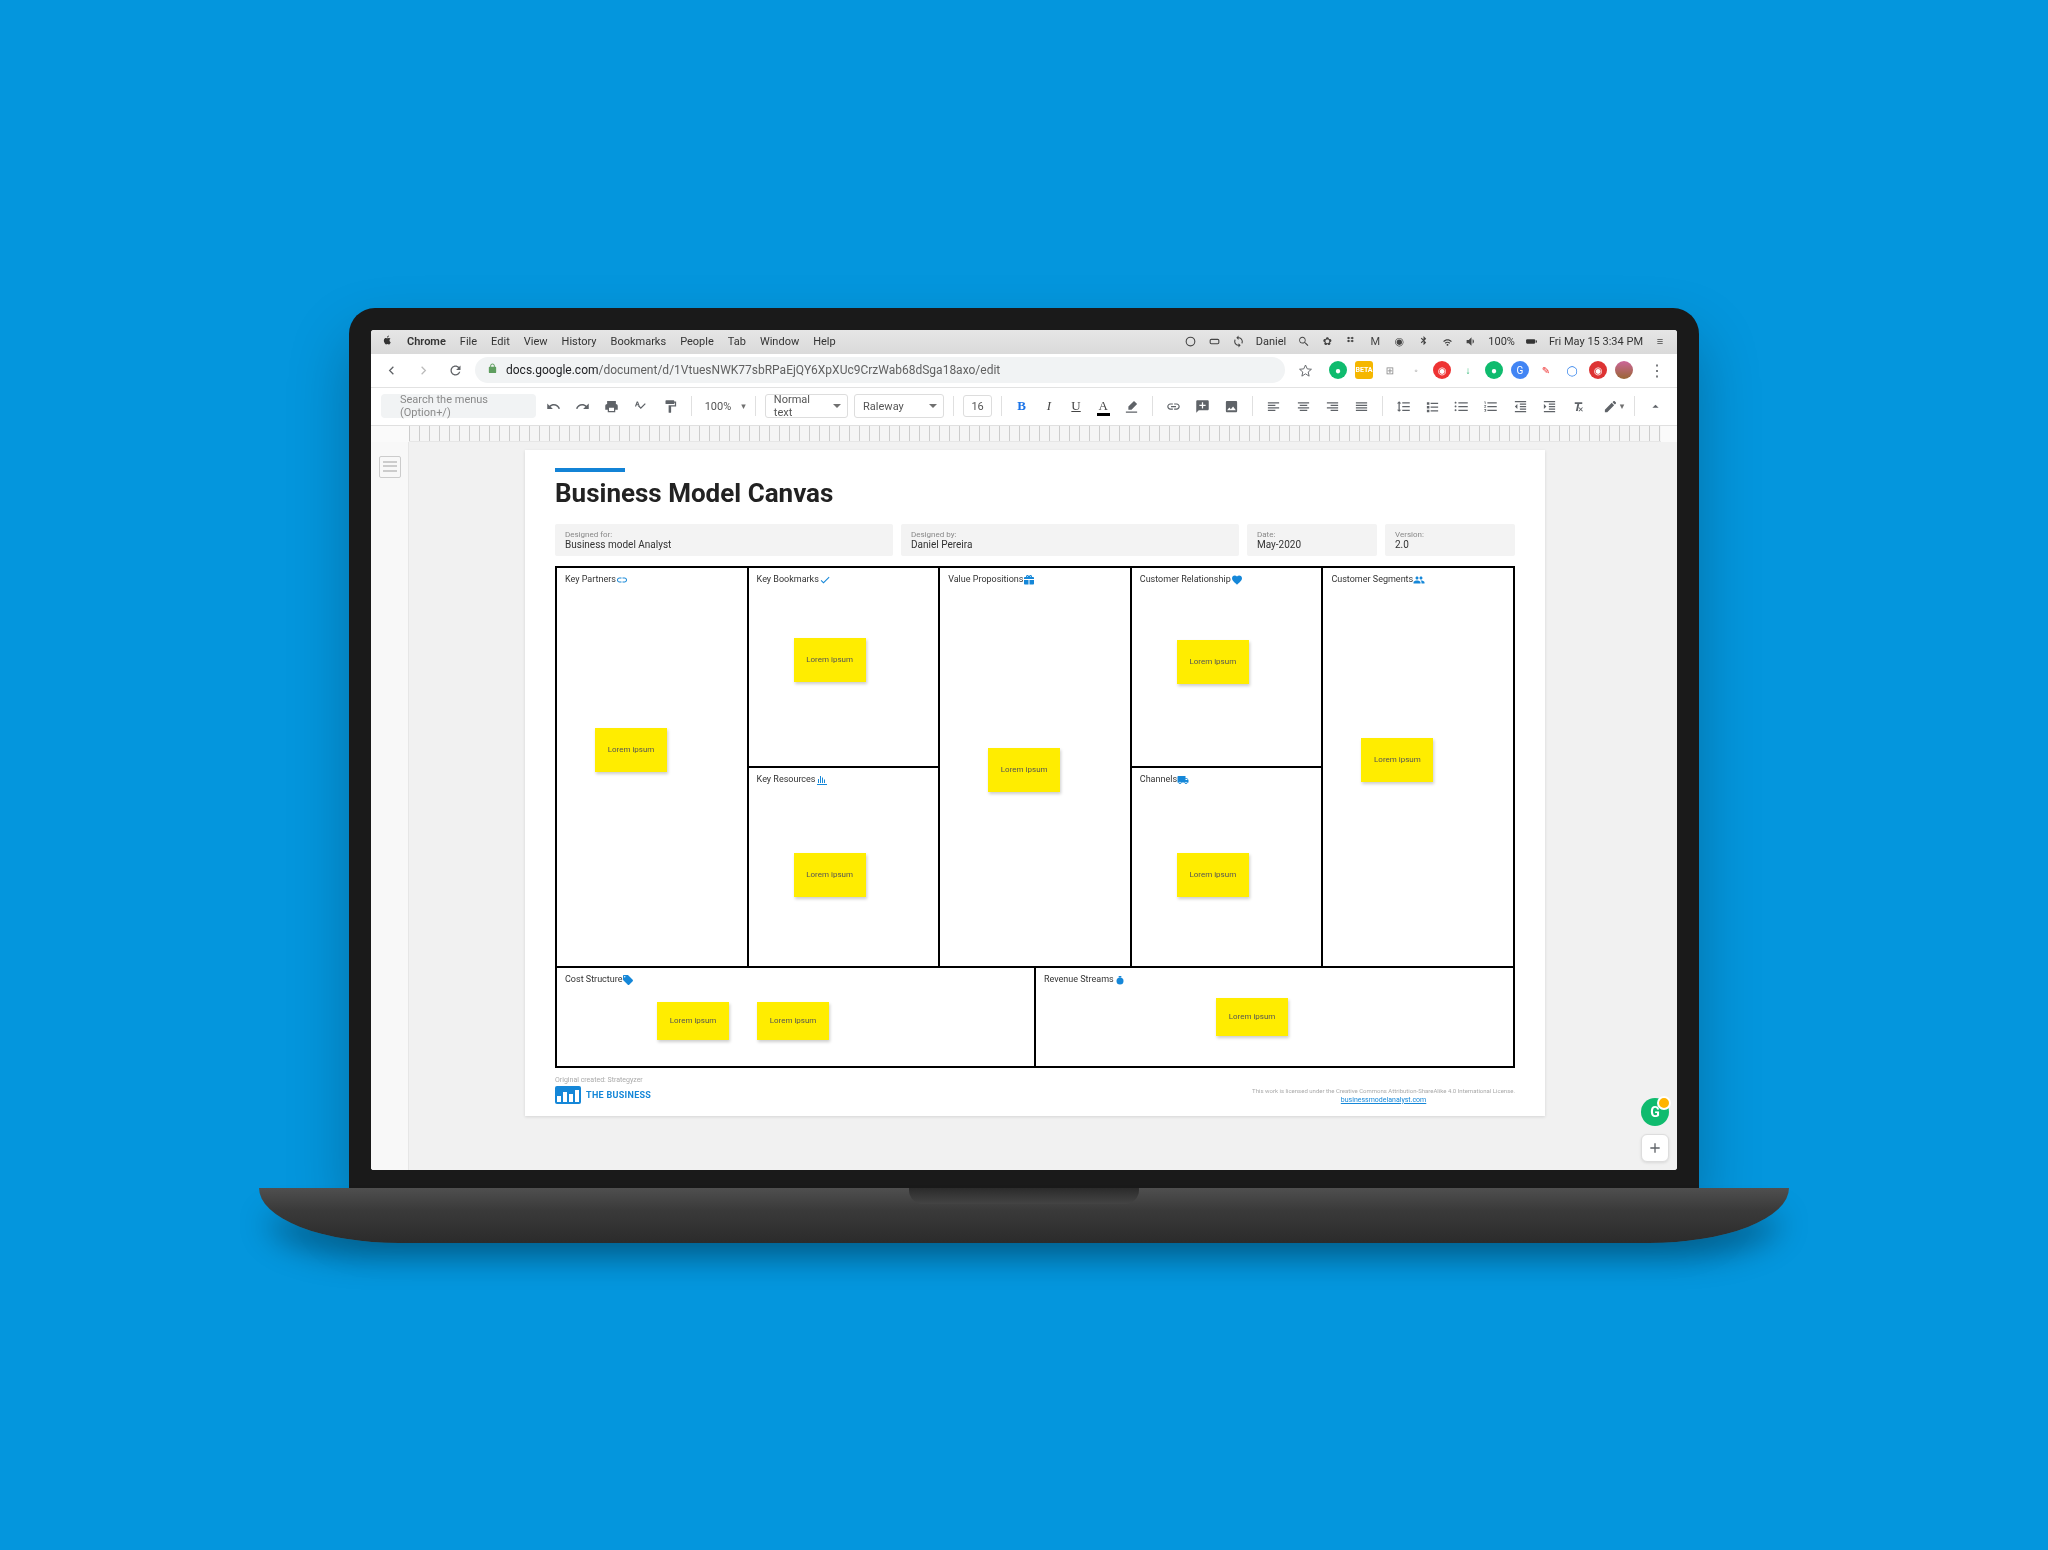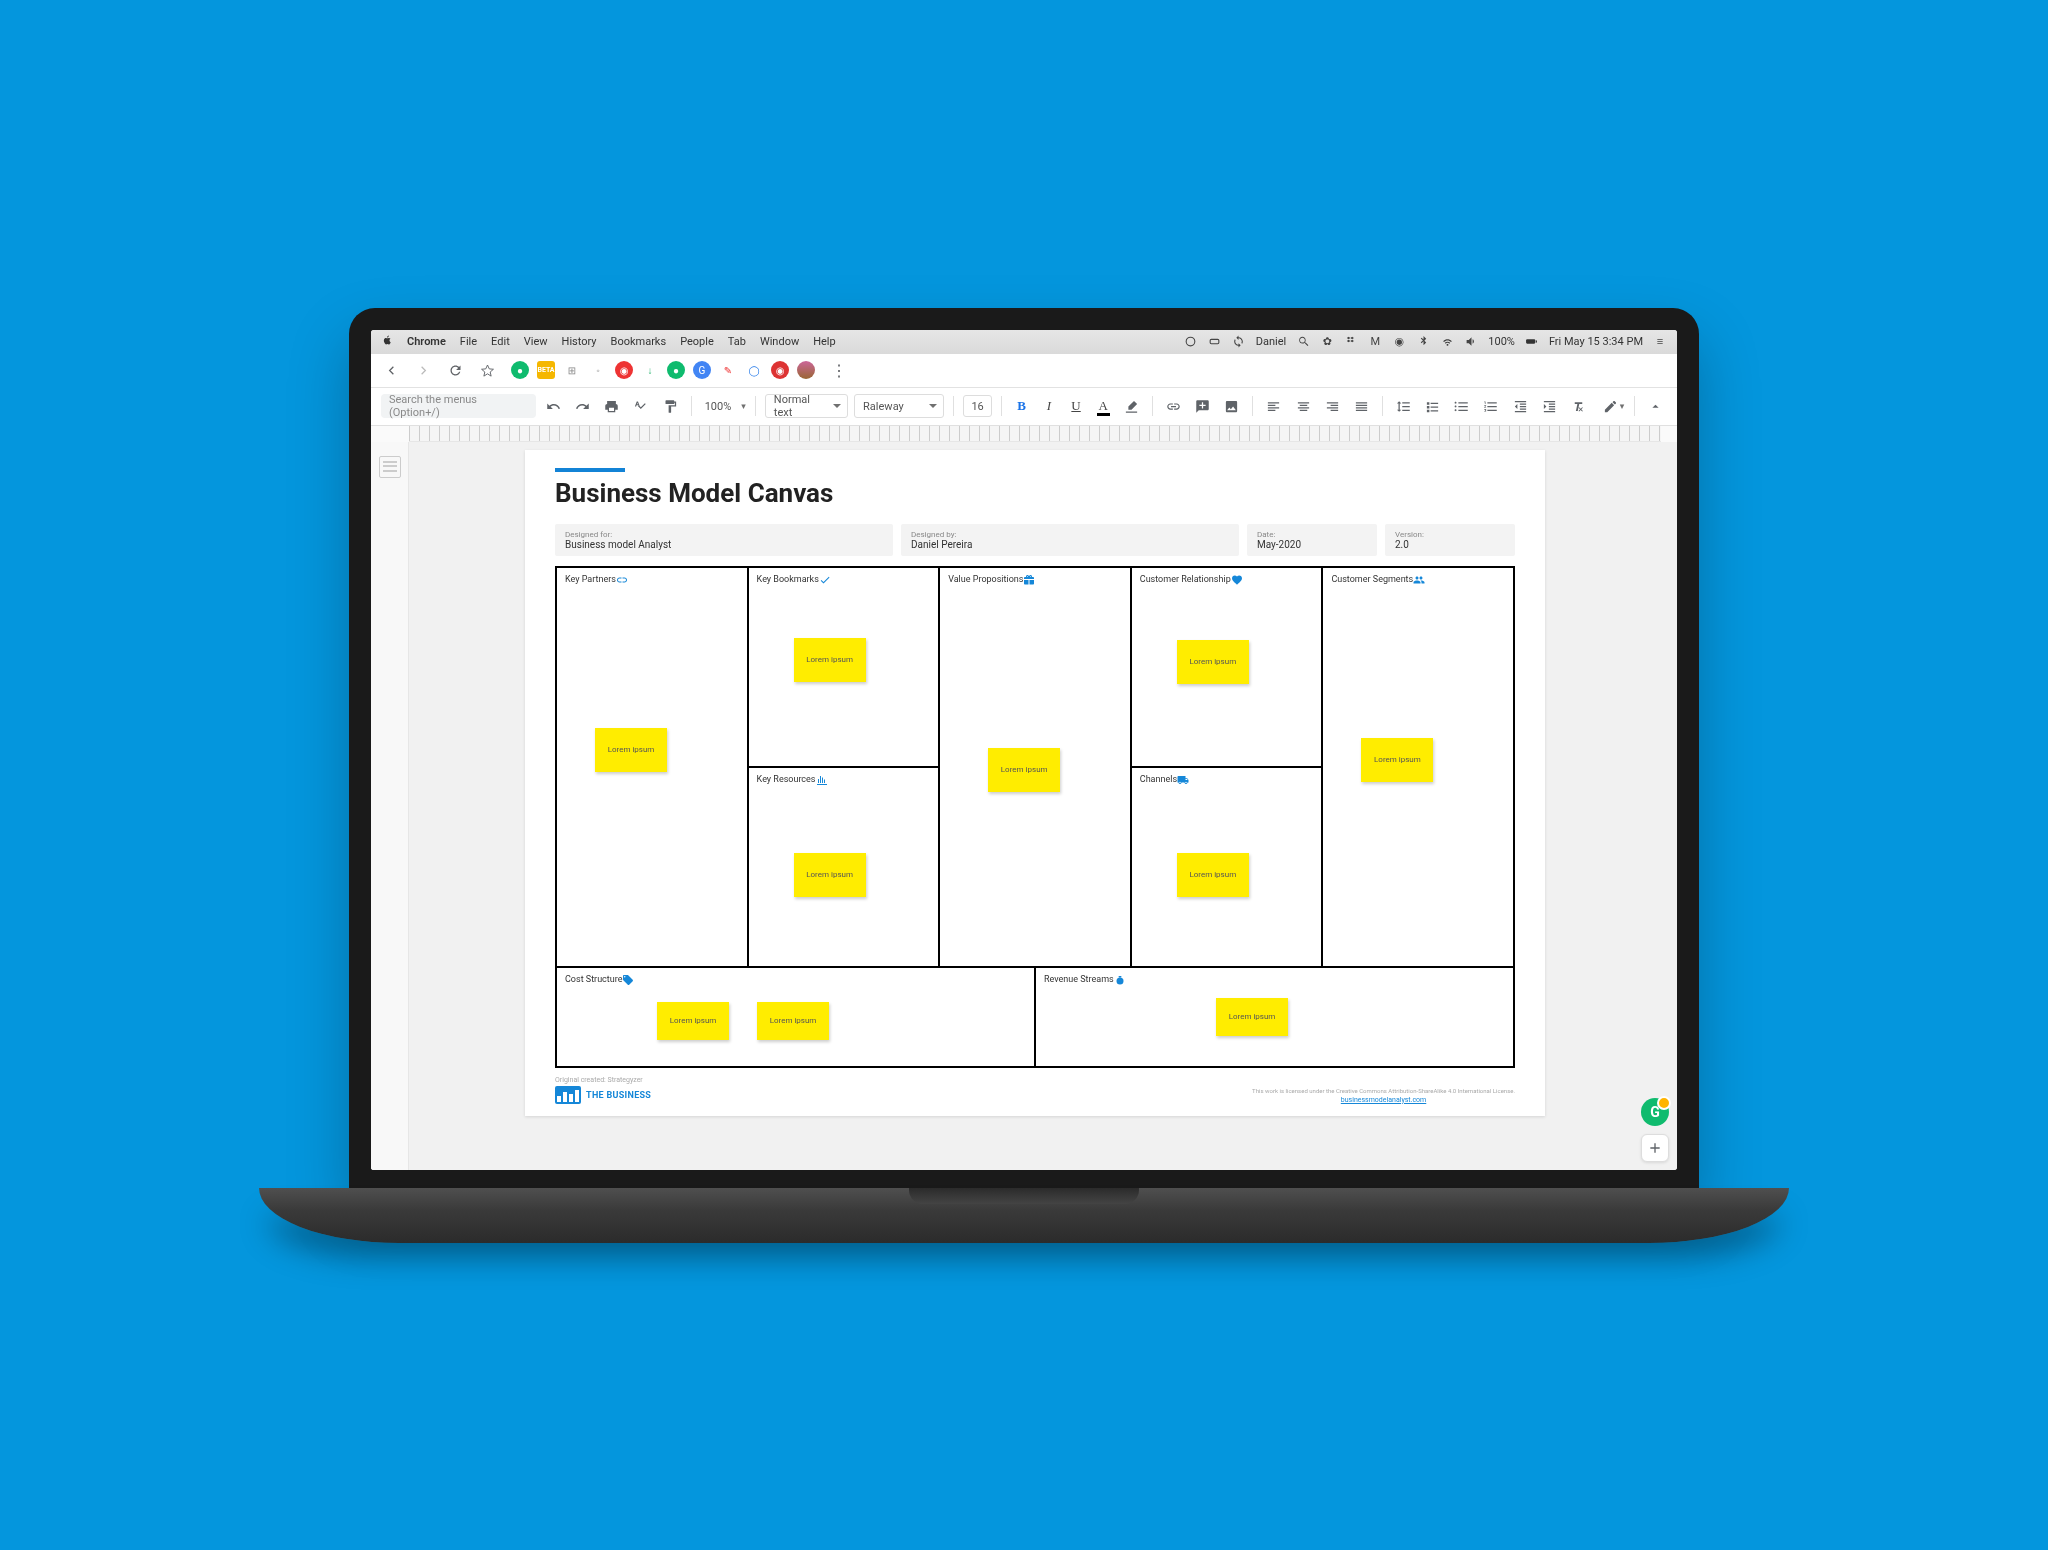--- a/index.html
+++ b/index.html
@@ -37,21 +37,21 @@
 .navbtn{width:24px;height:24px;display:flex;align-items:center;justify-content:center;color:#606367;border-radius:50%;}
 .navbtn svg{width:15px;height:15px;fill:#606367;}
 .urlbox{flex:1;height:26px;background:#f1f3f4;border-radius:14px;display:flex;align-items:center;padding:0 12px;font-size:12px;color:#616161;gap:8px;}
 .urlbox .lock svg{width:11px;height:11px;fill:#5f9e5f;}
 .urlbox .host{color:#202124;}
 .extgroup{display:flex;align-items:center;gap:8px;padding:0 4px;}
 .ext{width:18px;height:18px;border-radius:50%;display:flex;align-items:center;justify-content:center;font-size:10px;}
 
 
 .gd-toolbar { height:38px; background:#fff; border-bottom:1px solid #e0e0e0; display:flex; align-items:center; padding:0 10px; gap:6px; font-size:11px; color:#555; }
-.gd-toolbar .search{flex:0 0 155px;height:24px;background:#f1f3f4;border-radius:4px;display:flex;align-items:center;padding:0 8px;font-size:11px;color:#8a8a8a;}
+.gd-toolbar .search{flex:0 0 155px;height:24px;background:#f1f3f4;border-radius:4px;display:flex;align-items:center;padding:0 19px;font-size:11px;color:#8a8a8a;}
 .tbtn{width:24px;height:24px;display:flex;align-items:center;justify-content:center;border-radius:3px;}
 .tbtn svg{width:15px;height:15px;fill:#5f6368;}
 .tsel{height:24px;border:1px solid #ddd;border-radius:3px;padding:0 18px 0 8px;display:flex;align-items:center;font-size:11px;position:relative;background:#fff;}
 .tsel::after{content:"";position:absolute;right:6px;top:50%;width:0;height:0;border:4px solid transparent;border-top-color:#707070;transform:translateY(-25%);}
 .sep{width:1px;height:20px;background:#e0e0e0;margin:0 3px;}
 .zoom{font-size:11px;padding:0 4px;}
 .fsize{width:30px;height:22px;border:1px solid #ddd;border-radius:3px;text-align:center;font-size:11px;line-height:22px;}
 .fmt{width:22px;height:22px;display:flex;align-items:center;justify-content:center;font-size:13px;color:#444;font-family:'Times New Roman',serif;}
 .fmt.b{font-weight:bold;color:#1a73e8;}
 .fmt.i{font-style:italic;}
@@ -203,20 +203,26 @@
         <span class="navbtn">
             <svg viewBox="0 0 24 24">
               <path d="M9 6l6 6-6 6" stroke="#bbb" stroke-width="2" fill="none"></path>
             </svg>
           </span>
         <span class="navbtn">
             <svg viewBox="0 0 24 24">
               <path d="M17.6 6.3C16.2 4.9 14.2 4 12 4c-4.4 0-8 3.6-8 8s3.6 8 8 8c3.7 0 6.8-2.5 7.7-6h-2.1c-.8 2.3-3 4-5.6 4-3.3 0-6-2.7-6-6s2.7-6 6-6c1.7 0 3.1.7 4.2 1.8L13 11h7V4l-2.4 2.3z"></path>
             </svg>
           </span>
+        <div class="urlbox">
+          <span class="lock"><svg viewBox="0 0 24 24">
+                <path d="M18 8h-1V6c0-2.8-2.2-5-5-5S7 3.2 7 6v2H6c-1.1 0-2 .9-2 2v10c0 1.1.9 2 2 2h12c1.1 0 2-.9 2-2V10c0-1.1-.9-2-2-2zM9 6c0-1.7 1.3-3 3-3s3 1.3 3 3v2H9V6z"></path>
+              </svg></span>
+          <span><span class="host">docs.google.com</span><span>/document/d/1VtuesNWK77sbRPaEjQY6XpXUc9CrzWab68dSga18axo/edit</span></span>
+        </div>
         <span class="navbtn">
             <svg viewBox="0 0 24 24">
               <path d="M12 17.3L6.2 21l1.5-6.6L2.5 10l6.7-.6L12 3.2l2.8 6.2 6.7.6-5.2 4.4L17.8 21z" fill="none" stroke="#606367" stroke-width="1.5"></path>
             </svg>
           </span>
         <div class="extgroup">
           <span class="ext" style="background:#0fbb6e;color:#fff">●</span>
           <span class="ext" style="background:#f5b700;color:#fff;border-radius:3px;font-size:7px;font-weight:bold">BETA</span>
           <span class="ext" style="color:#888">⊞</span>
           <span class="ext" style="color:#888">◦</span>

